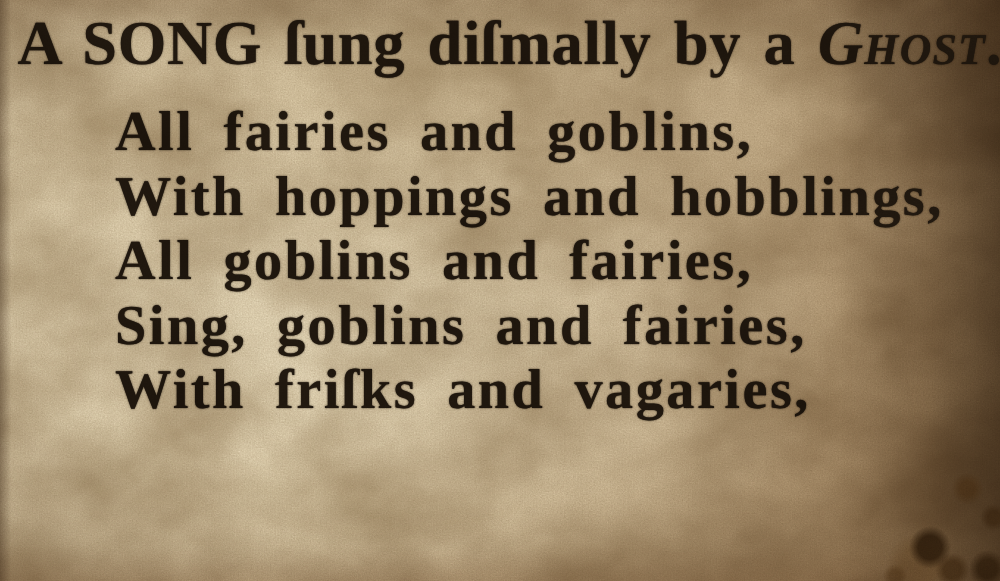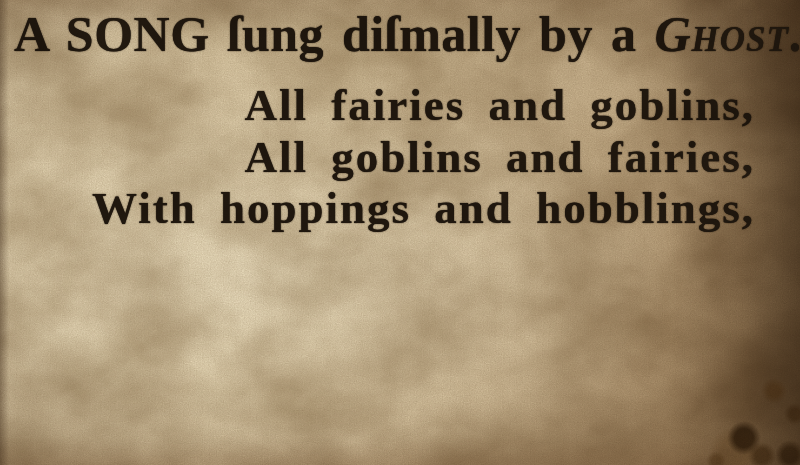--- a/index.html
+++ b/index.html
@@ -71,21 +71,20 @@
     position: absolute;
     top: 80px;
     left: 92px;
     font-size: 45px;
     line-height: 51.5px;
     font-weight: bold;
     letter-spacing: 2px;
     word-spacing: 10px;
     white-space: nowrap;
     text-shadow: 0 0 1px rgba(30,20,10,0.9), 0 0 2px rgba(30,20,10,0.35);
-    text-align: right;
   }
 
   .texture {
     position: absolute;
     inset: 0;
     z-index: 3;
     mix-blend-mode: multiply;
     pointer-events: none;
   }
 </style>
@@ -95,22 +94,24 @@
 <div class="page">
 
   <div class="text-layer">
 
     <h1 class="title">
       <span>A SONG ſung diſmally by a </span><span class="smallcaps">Ghost</span><span>.</span>
     </h1>
 
     <div class="poem">
       <div class="line">All fairies and goblins,</div>
+      <div class="line">With hoppings and hobblings,</div>
       <div class="line">All goblins and fairies,</div>
-      <div class="line">With hoppings and hobblings,</div>
+      <div class="line">Sing, goblins and fairies,</div>
+      <div class="line">With friſks and vagaries,</div>
     </div>
 
   </div>
 
   <svg class="texture" width="800" height="465" viewBox="0 0 800 465" preserveAspectRatio="none" aria-hidden="true">
     <defs>
       <filter id="clouds" x="0" y="0" width="100%" height="100%">
         <feTurbulence type="fractalNoise" baseFrequency="0.011 0.014" numOctaves="4" seed="11"></feTurbulence>
         <feColorMatrix type="matrix" values="0 0 0 0 0.30
                   0 0 0 0 0.22

